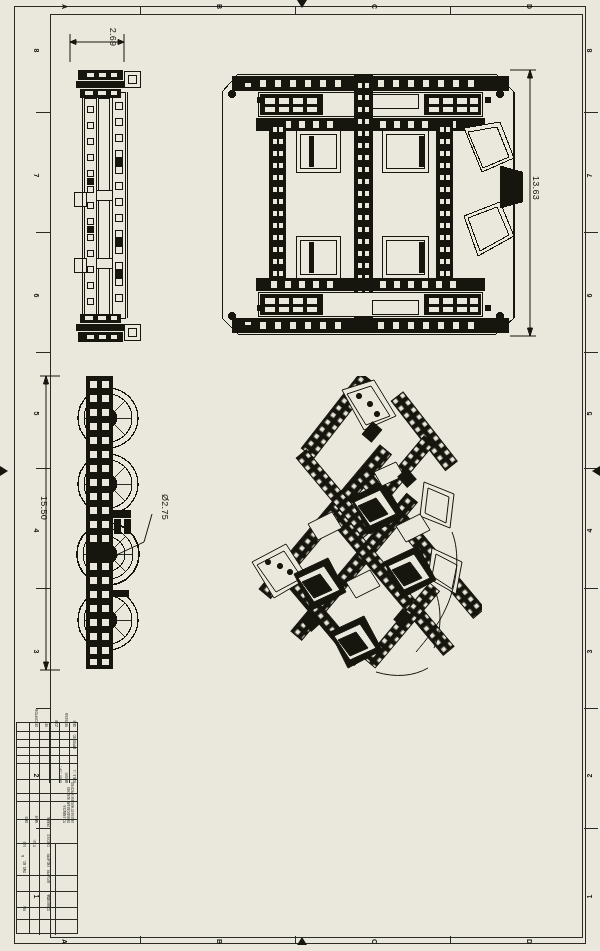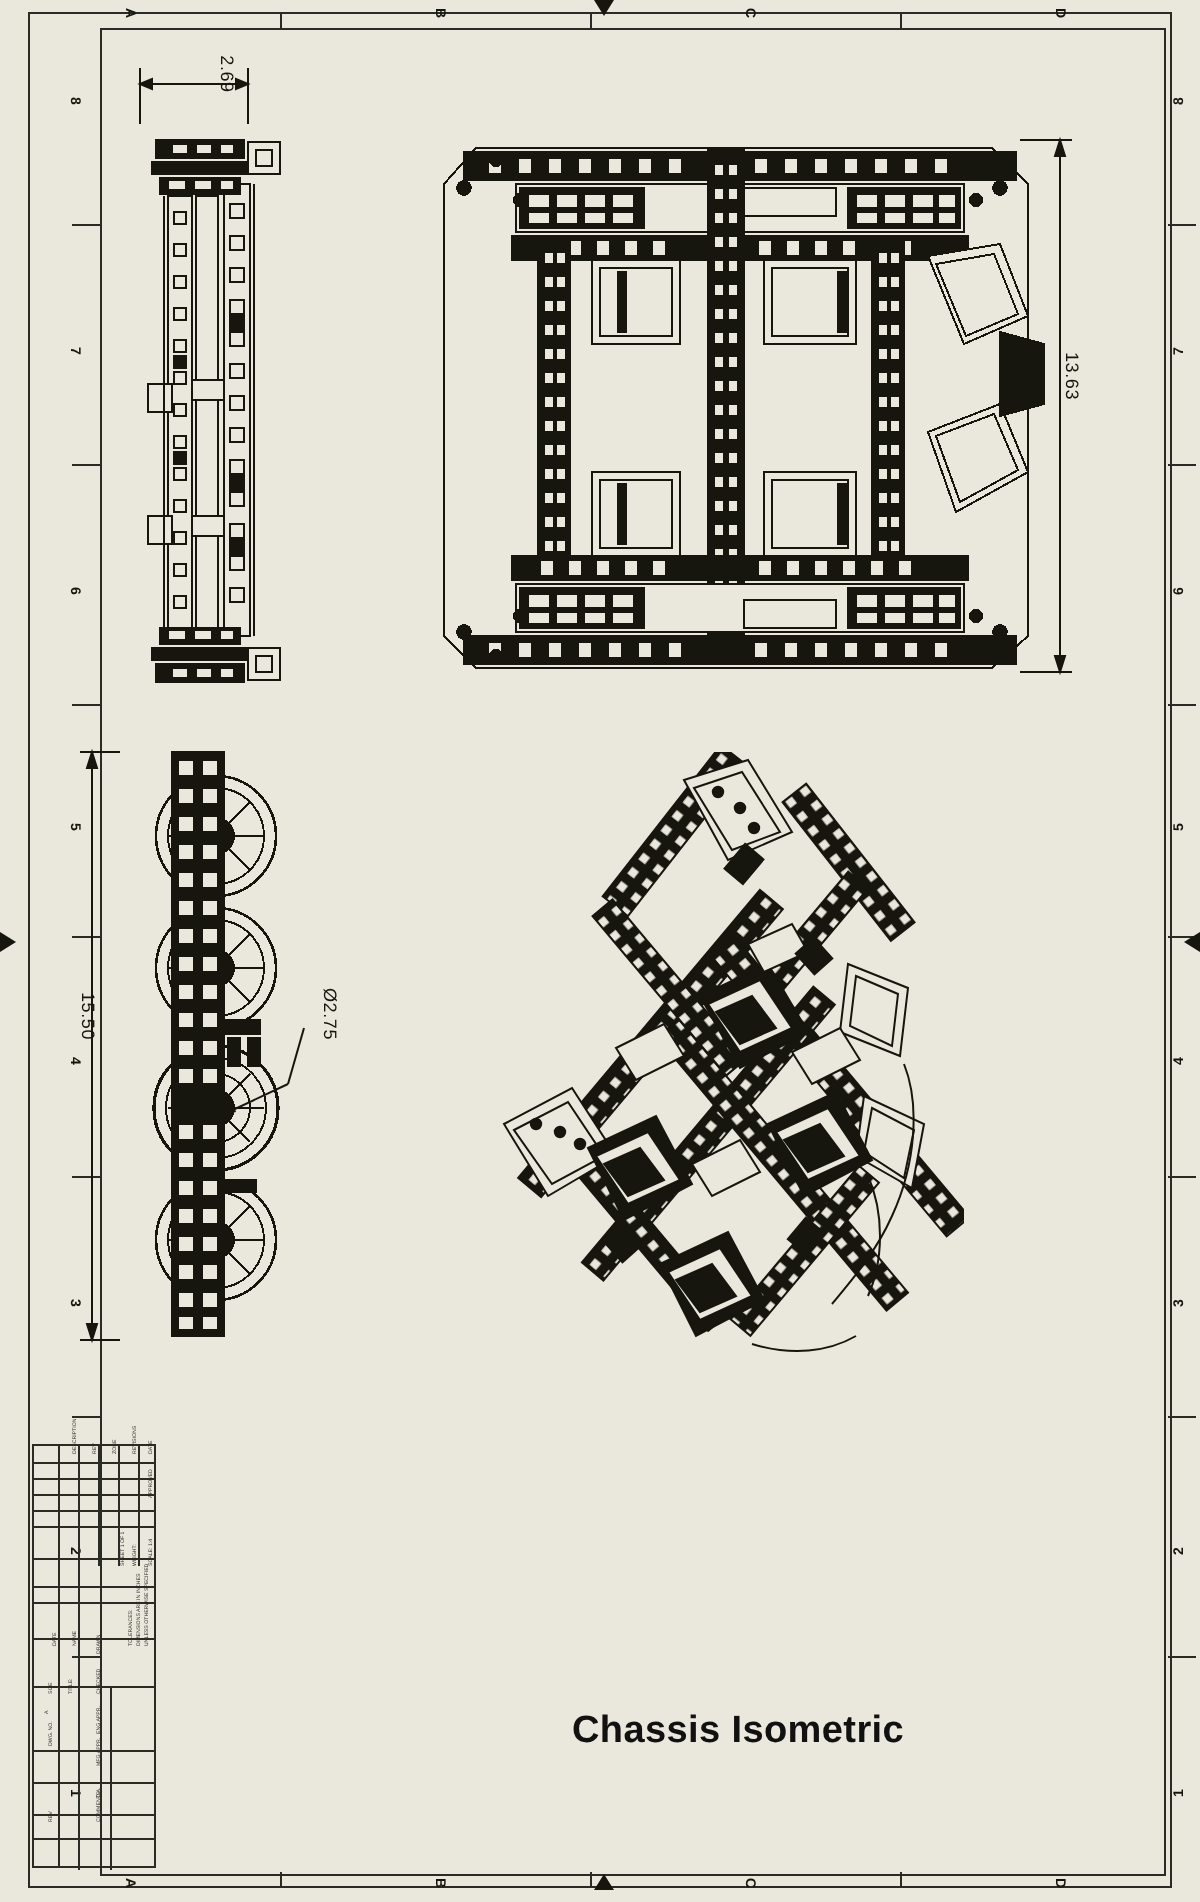--- a/index.html
+++ b/index.html
@@ -770,15 +770,14 @@
     <div class="tb-txt r" style="left:18px;top:124px;">TITLE:</div>
     <div class="tb-txt r" style="left:8px;top:124px;">SIZE</div>
     <div class="tb-txt r" style="left:8px;top:150px;">DWG.  NO.</div>
     <div class="tb-txt r" style="left:8px;top:188px;">REV</div>
     <div class="tb-txt r" style="left:58px;top:60px;">SCALE: 1:4</div>
     <div class="tb-txt r" style="left:50px;top:60px;">WEIGHT:</div>
     <div class="tb-txt r" style="left:44px;top:60px;">SHEET 1 OF 1</div>
     <div class="tb-txt r" style="left:6px;top:134px;">A</div>
   </div>
 
-  <div id="main-title">Chassis Isometric</div>
 
 </div>
 
 </body></html>

